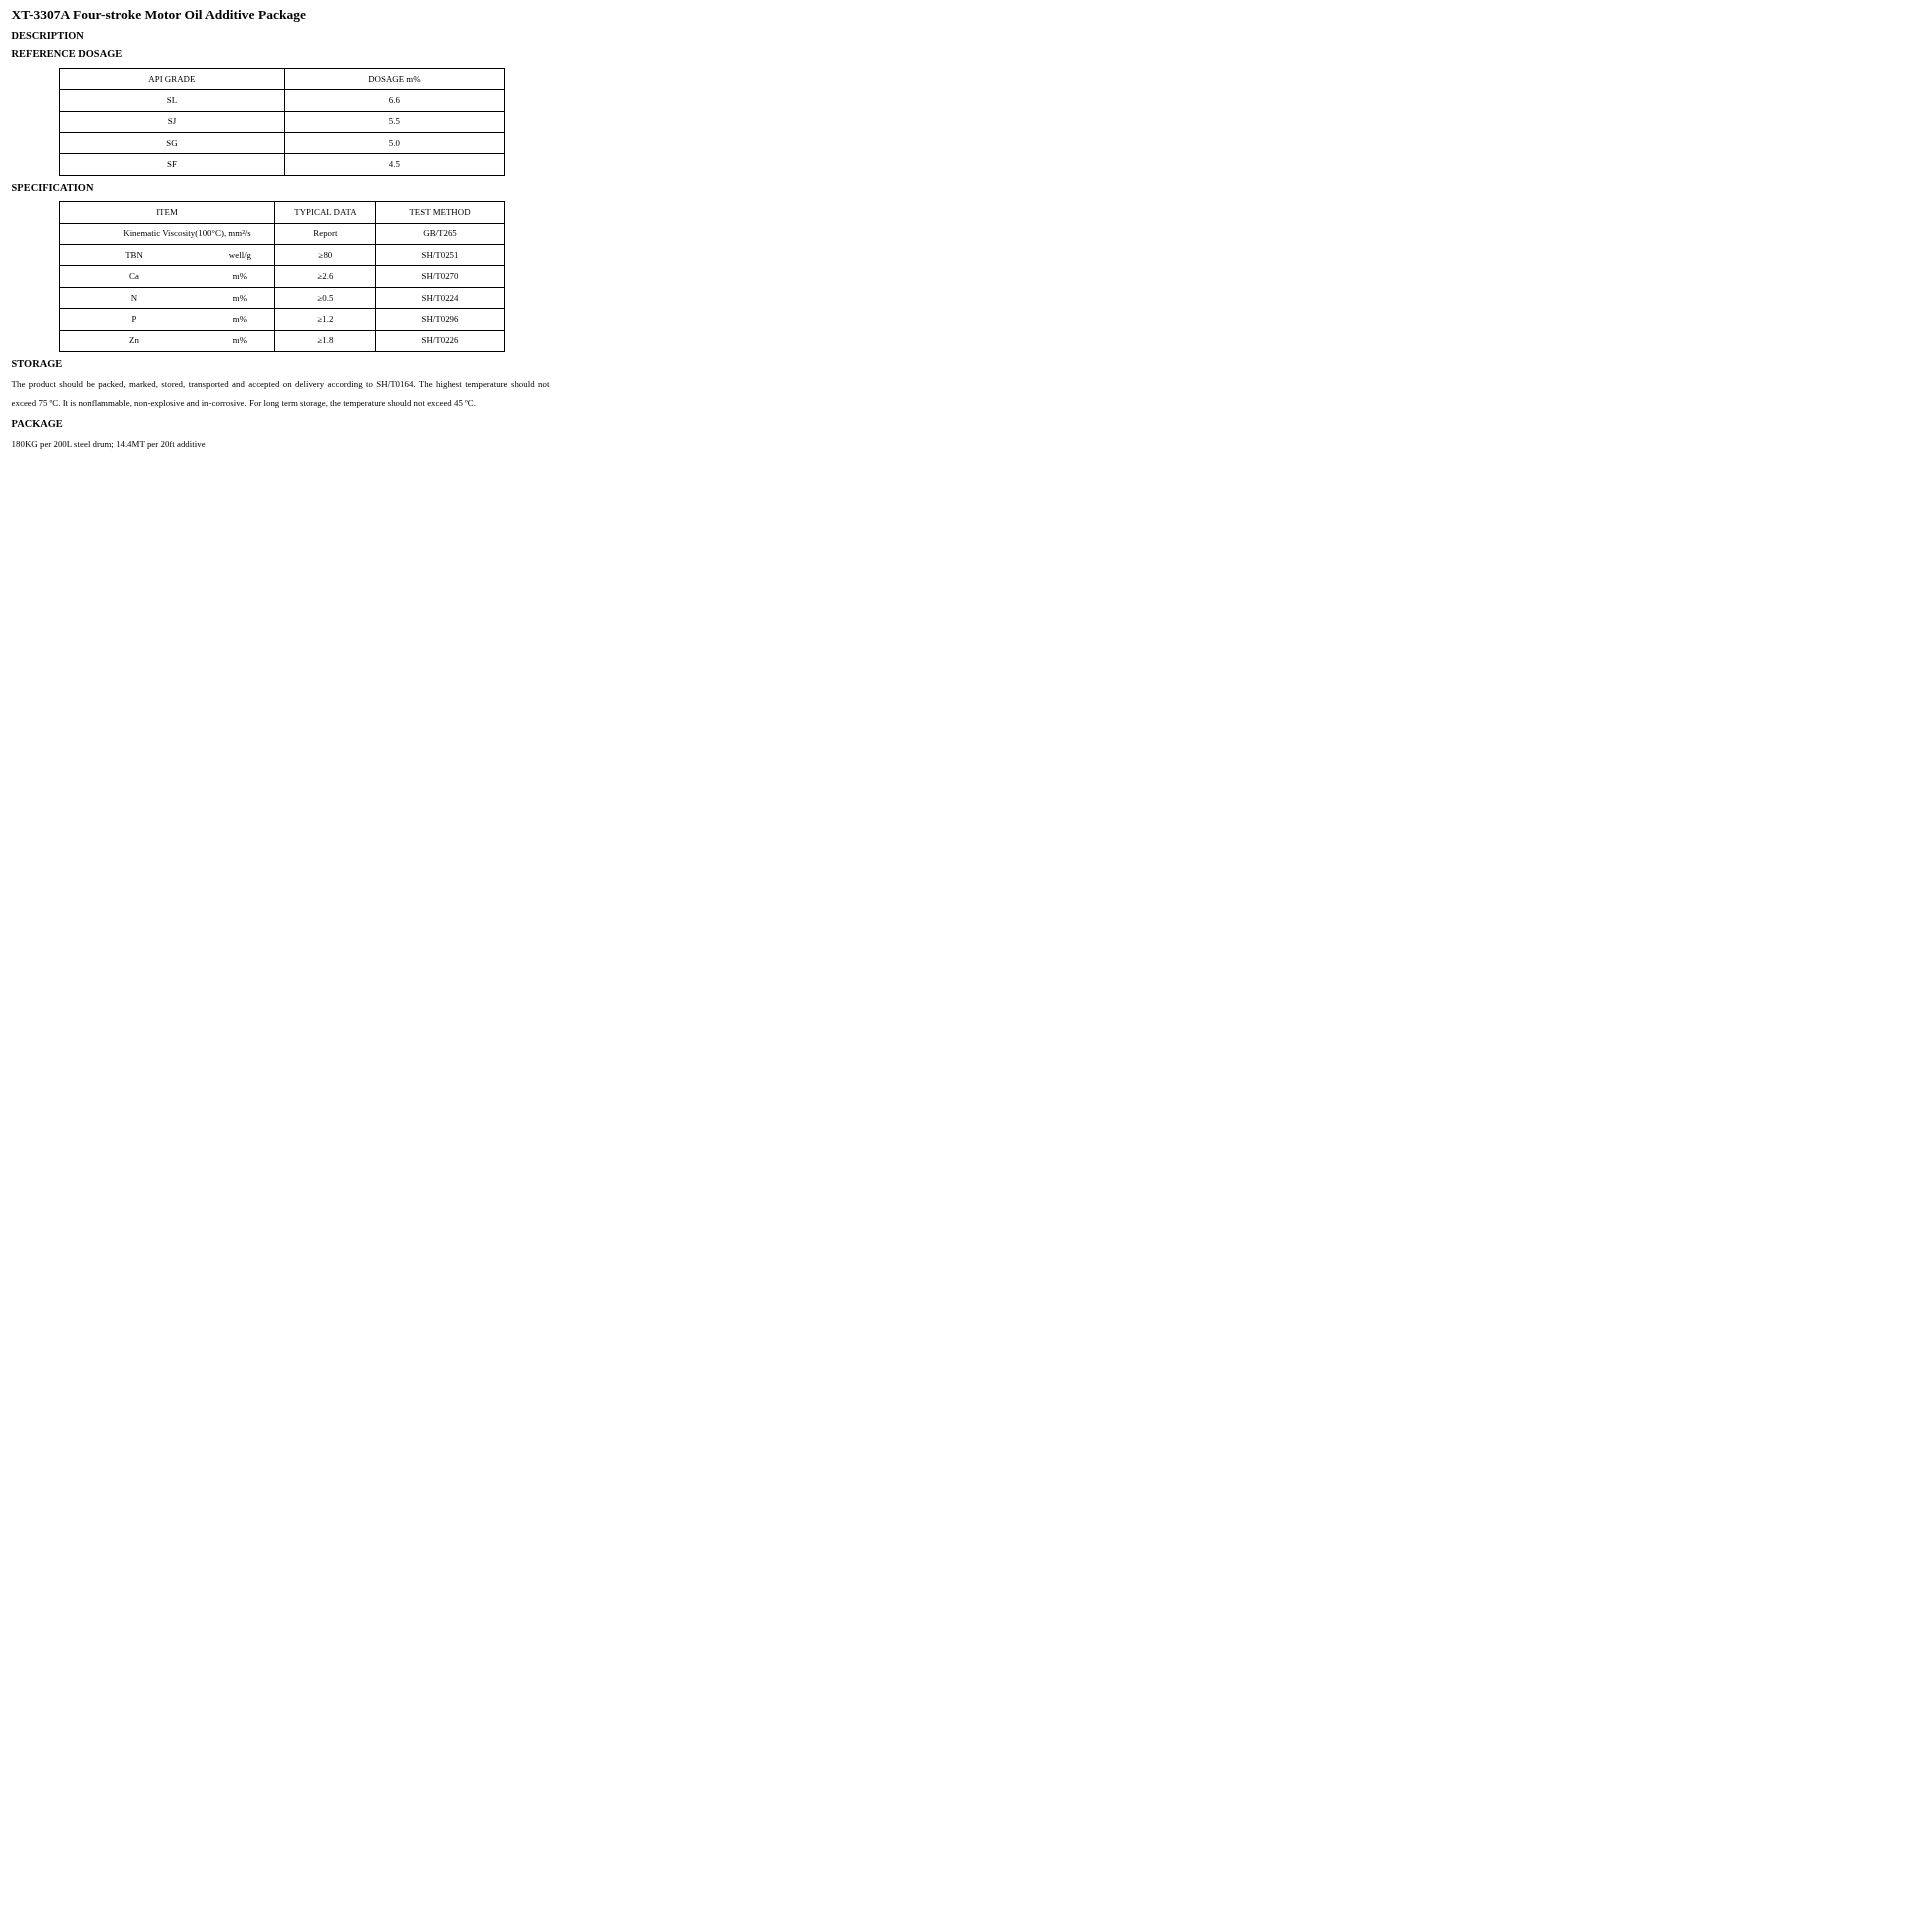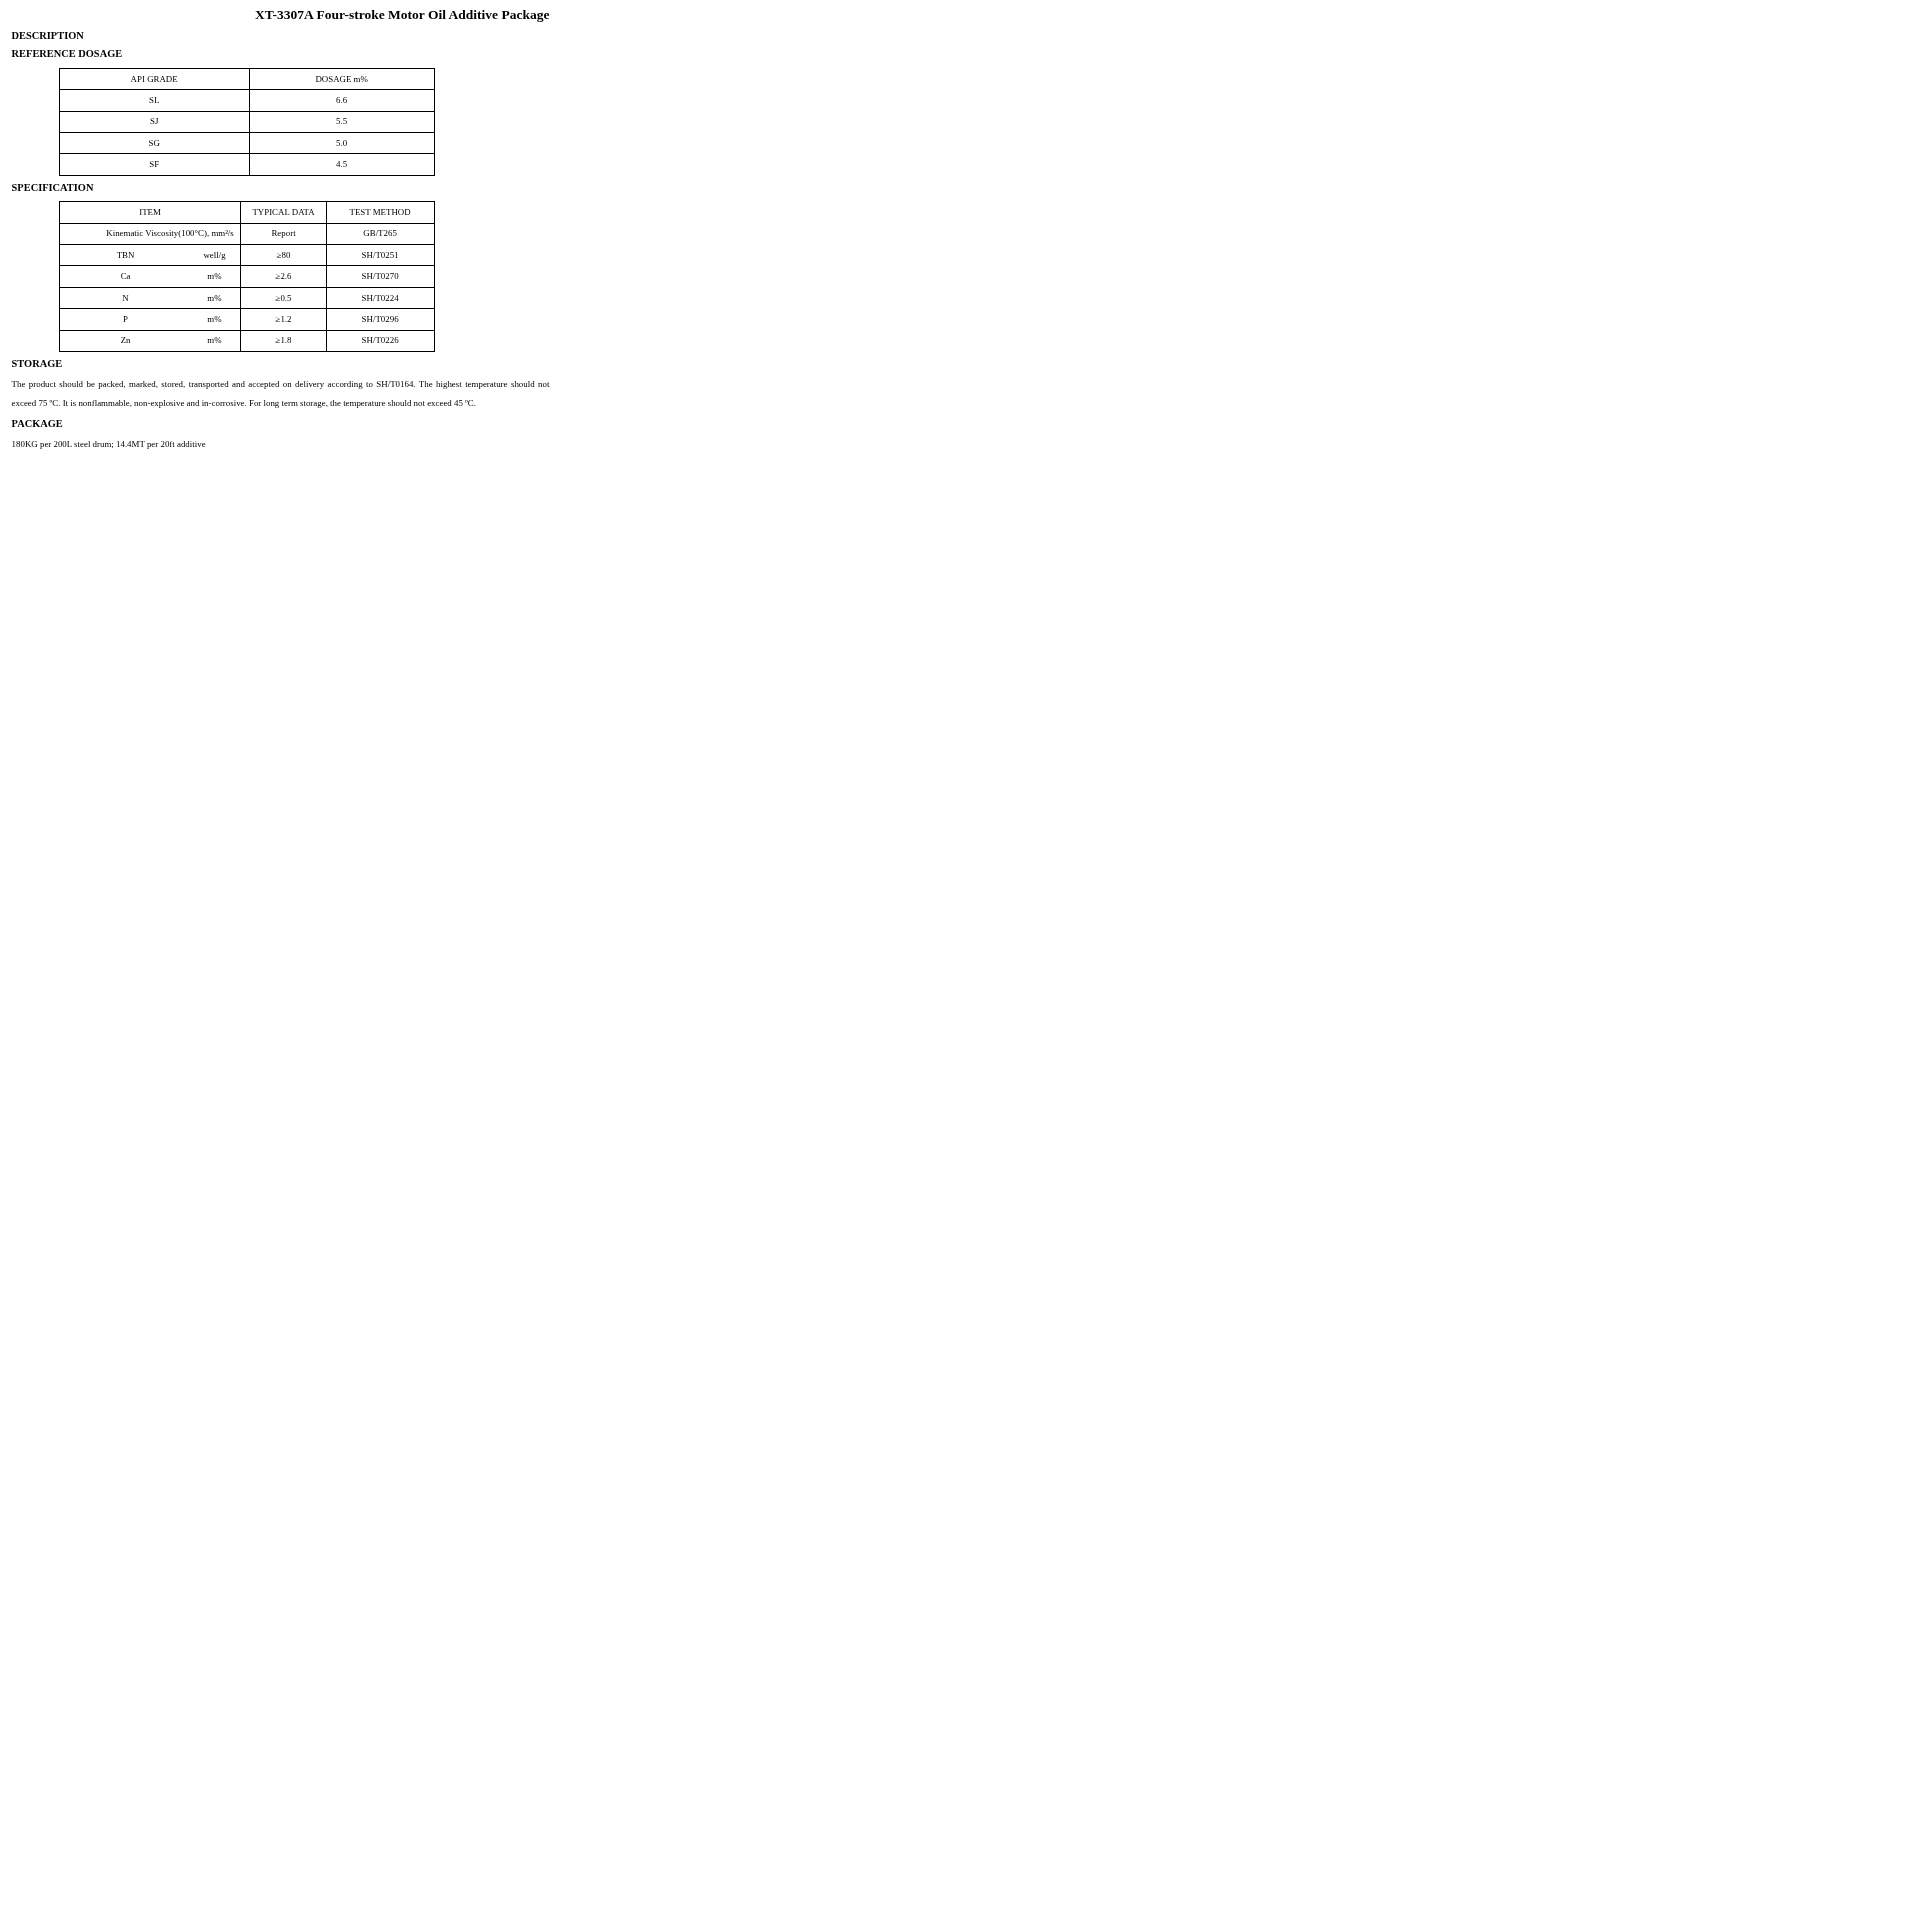--- a/index.html
+++ b/index.html
@@ -10,41 +10,41 @@
     box-sizing: border-box;
     padding: 6.2px 11.6px 15.4px 11.6px;
     background: #ffffff;
     color: #000000;
     font-family: "Liberation Serif", "DejaVu Serif", serif;
     overflow: hidden;
   }
   h1.doc-title {
     font-size: 13.5px;
     font-weight: bold;
-    text-align: right;
+    text-align: left;
     margin: 0;
     line-height: 1.3;
   }
   h2.section-heading {
     font-size: 10.4px;
     font-weight: bold;
     margin: 5px 0 0 0;
     line-height: 1.3;
   }
   p.body-text {
     font-size: 8.9px;
     line-height: 2.08;
     text-align: justify;
     margin: 4.6px 0 0 0;
   }
   p.single-line { text-align: left; }
   table.doc-table {
     border-collapse: collapse;
     table-layout: fixed;
-    width: 376px;
+    width: 446px;
     margin: 7px 0 0 47px;
   }
   table.doc-table th, table.doc-table td {
     border: 0.8px solid #000000;
     height: 20.4px;
     padding: 0 1.5px;
     text-align: center;
     vertical-align: middle;
     font-size: 8.9px;
     font-weight: normal;

